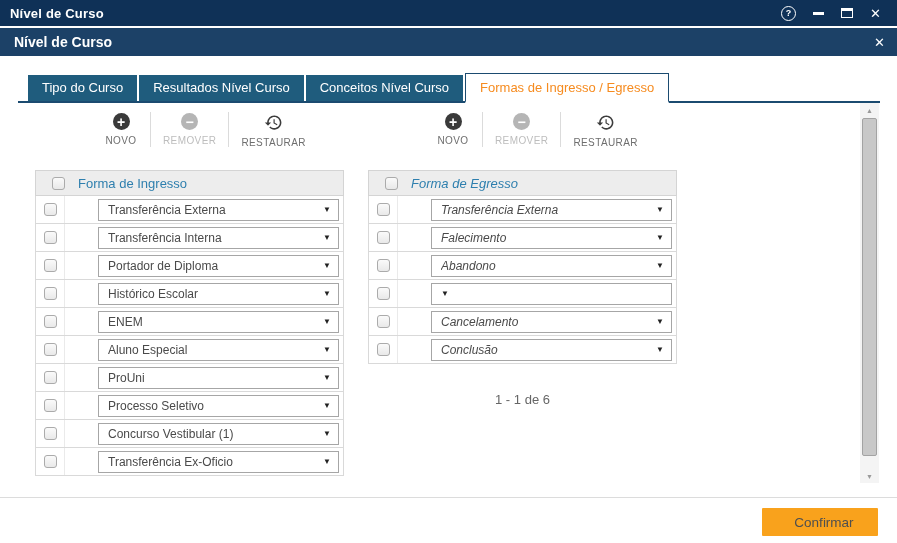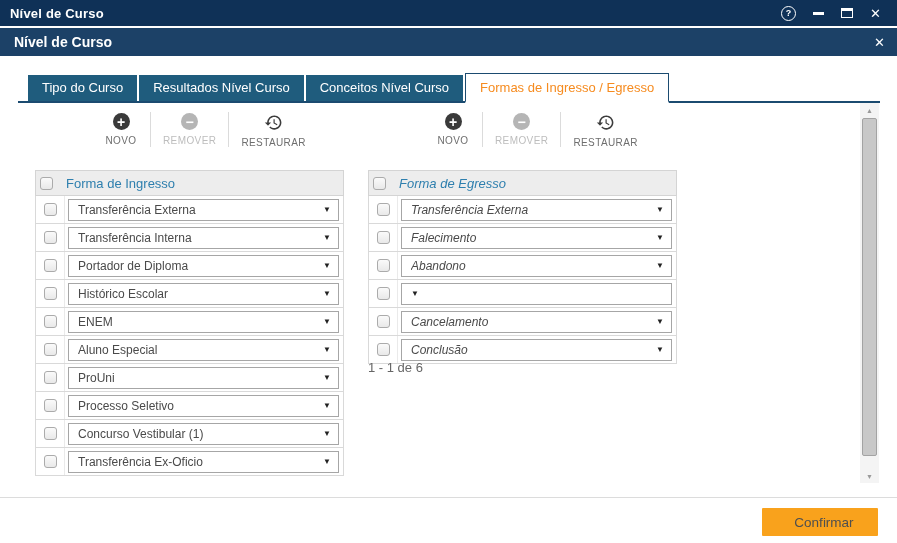--- a/index.html
+++ b/index.html
@@ -75,45 +75,45 @@
   .tool-label{font-size:10px;color:#6E6E6E;letter-spacing:.4px;}
   .tool.disabled .tool-label{color:#BDBDBD;}
   .tool-sep{width:1px;background:#DBDBDB;margin:1px 0;}
   .hist-svg{width:19px;height:19px;display:block;}
   
   .list{position:absolute;top:170px;width:309px;font-size:12px;}
   .list.ingresso{left:35px;}
   .list.egresso{left:368px;font-style:italic;}
   .list-header{
     height:26px;background:#EDEDED;border:1px solid #D4D4D4;
-    display:flex;align-items:center;padding-left:4px;
+    display:flex;align-items:center;padding-left:16px;
   }
   .list-header-title{color:var(--list_title);font-size:13px;margin-left:13px;}
   .checkbox{
     width:13px;height:13px;border:1px solid #ABABAB;border-radius:3px;
     background:linear-gradient(#fafafa,#e9e9e9);display:inline-block;cursor:pointer;flex:none;
   }
   .list-row{
     height:28px;background:#fff;
     border:1px solid #D9D9D9;border-top:none;
-    display:flex;align-items:center;
+    display:flex;align-items:center;gap:30px;
   }
   .cb-cell{
     width:29px;height:100%;display:flex;align-items:center;justify-content:center;
     border-right:1px solid #EAEAEA;flex:none;
   }
   .select{
     flex:1;height:22px;margin:0 4px 0 3px;border:1px solid #A6A6A6;background:#fff;
     display:flex;align-items:center;padding:0 7px 0 9px;cursor:pointer;
   }
   .select-text{flex:1;color:#4A4A4A;font-size:12px;white-space:nowrap;overflow:hidden;}
   .select-arrow{font-size:8px;color:#222;flex:none;}
   .pagination{
-    position:absolute;left:368px;top:360px;width:309px;
-    text-align:left;font-size:13px;color:#666;
+    position:absolute;left:368px;top:392px;width:309px;
+    text-align:center;font-size:13px;color:#666;
   }
   
   .scrollbar{
     position:absolute;left:860px;top:103px;width:19px;height:380px;
     background:#F4F4F4;
   }
   .sb-btn{
     position:absolute;left:0;width:19px;height:14px;
     display:flex;align-items:center;justify-content:center;
     font-size:7px;color:#9A9A9A;cursor:pointer;

